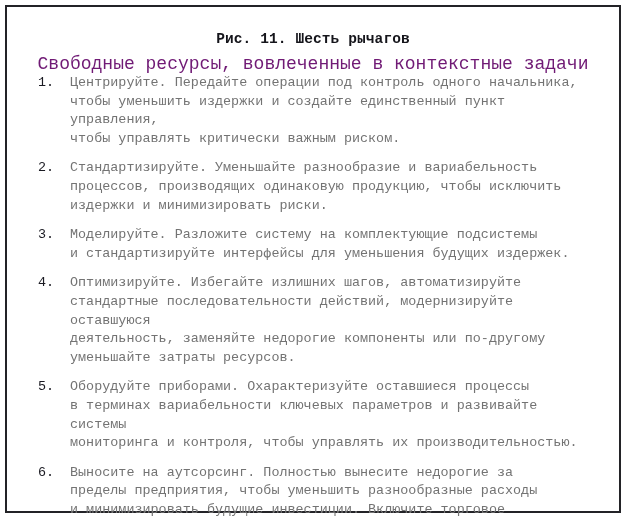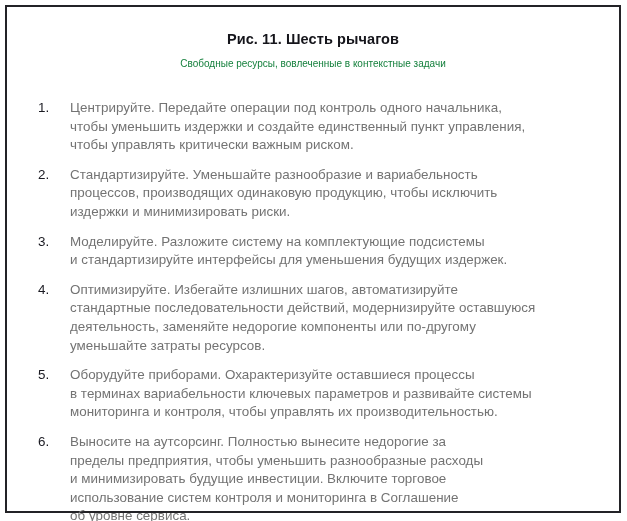--- a/index.html
+++ b/index.html
@@ -25,39 +25,40 @@
     box-sizing: border-box;
     background: #ffffff;
   }
 
   .figure-inner {
     position: relative;
     width: 100%;
     height: 100%;
     box-sizing: border-box;
     padding: 23px 20px 14px 20px;
+    font-family: Liberation Mono, monospace;
   }
 
   .fig-title {
     text-align: center;
     font-size: 14.5px;
     font-weight: bold;
     letter-spacing: 0.1px;
     line-height: 18px;
     margin: 0 0 7px 0;
     color: #15151b;
   }
 
   .fig-subtitle {
     text-align: center;
-    font-size: 10px;
+    font-size: 18px;
     font-weight: normal;
     line-height: 18px;
-    margin: 0 0 26px 0;
-    color: #15803d;
+    margin: 0 0 1px 0;
+    color: #701a75;
   }
 
   .levers-list {
     margin: 0;
     padding: 0;
     list-style: none;
   }
 
   .lever-item {
     display: flex;

